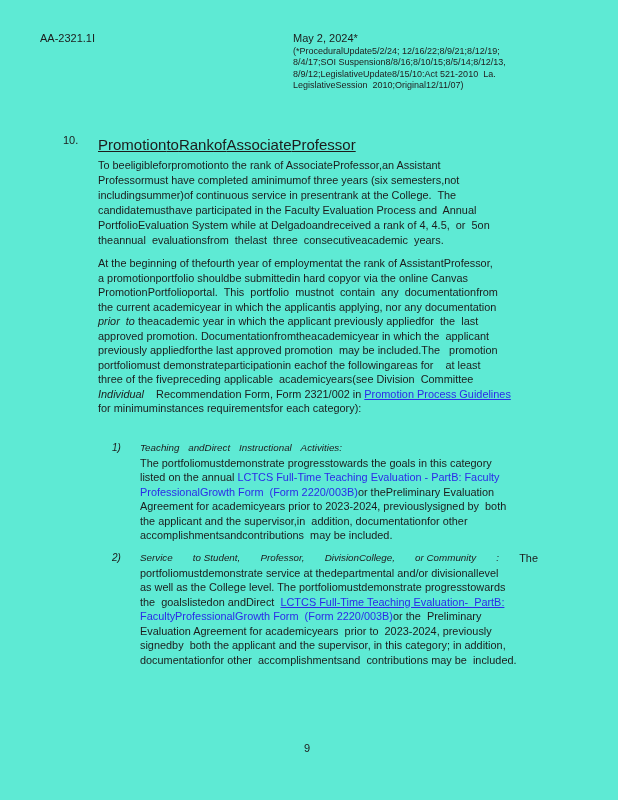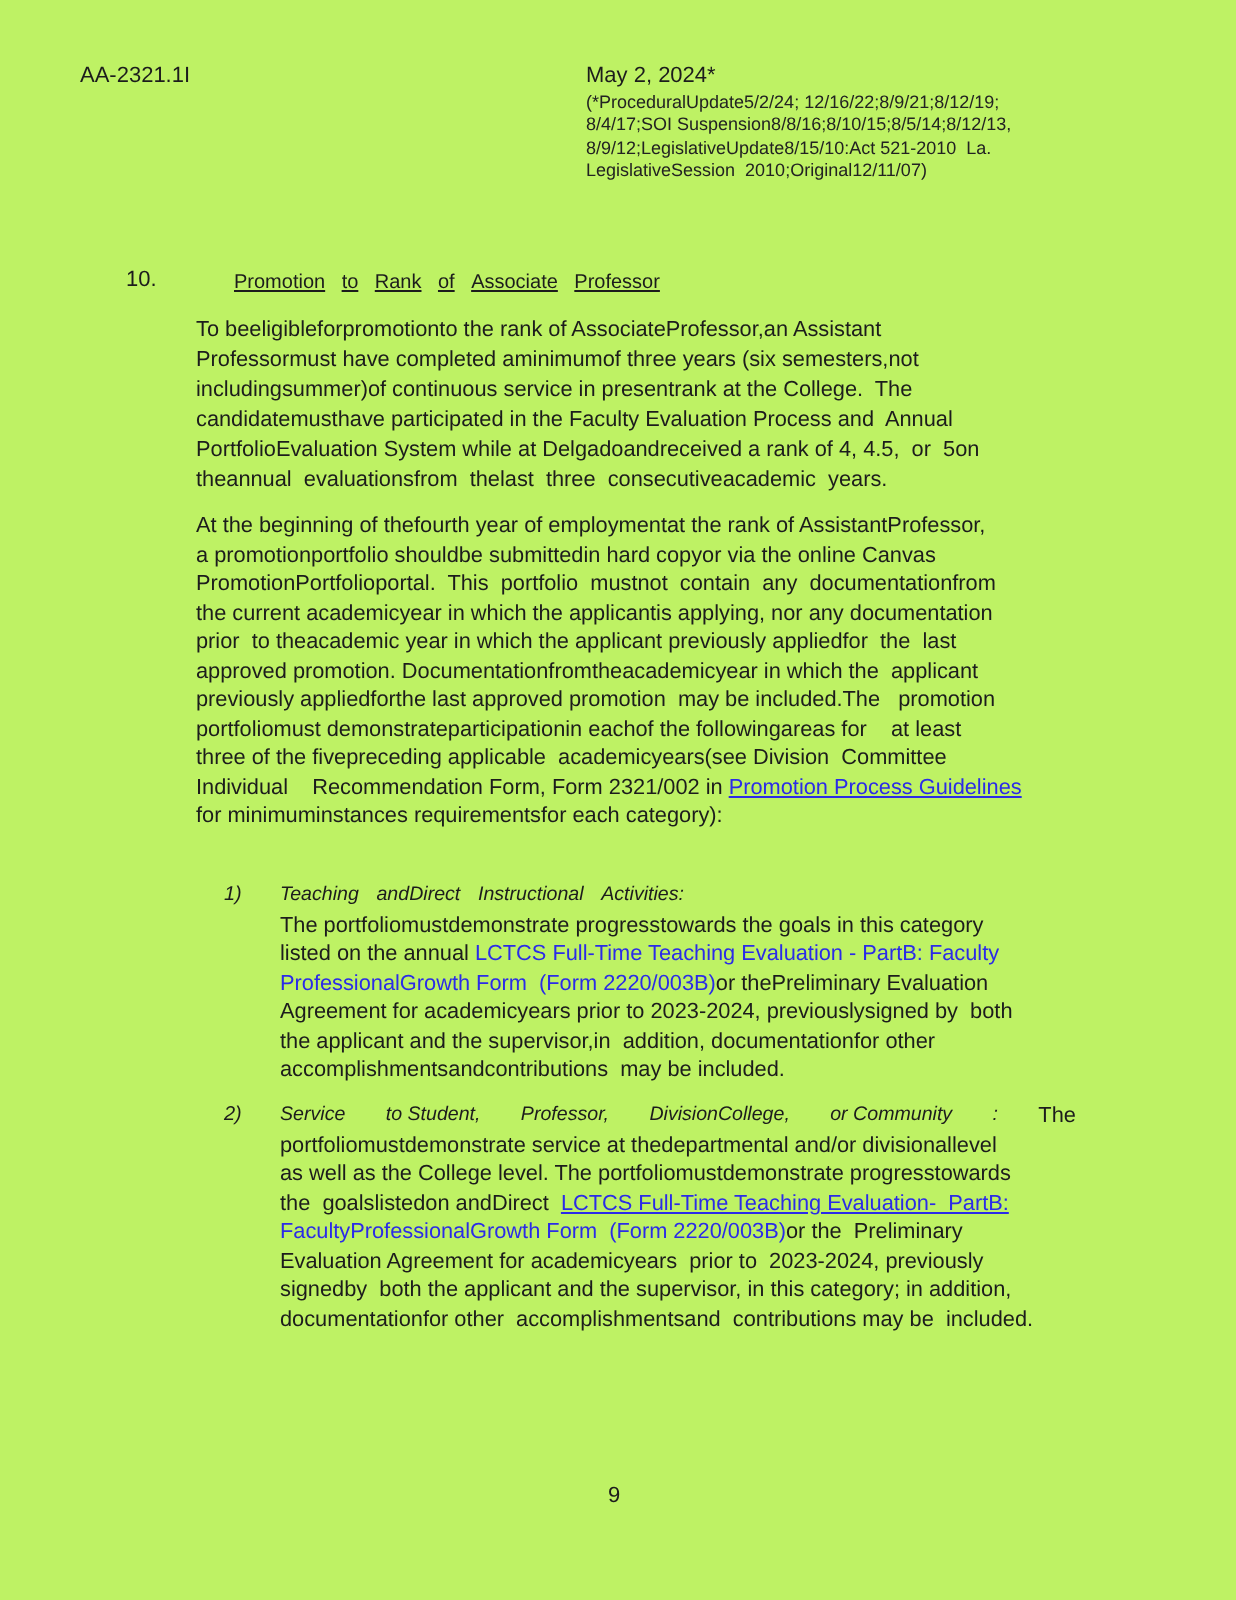--- a/index.html
+++ b/index.html
@@ -1,33 +1,33 @@
 <!DOCTYPE html>
 <html><head>
 <meta charset="utf-8">
 <style>
   html,body{margin:0;padding:0;background:#ffffff;}
   .page{
-    position:relative;width:618px;height:800px;background:#bef264;overflow:hidden;
+    position:relative;width:618px;height:800px;background:#5eead4;overflow:hidden;
     color:#1c1c1c;font-family:"Liberation Sans",sans-serif;
   }
   .ln{white-space:pre;font-size:10.9px;height:14.5px;line-height:14.5px;}
   .p1 .ln{height:15px;line-height:15px;}
-  .it{}
+  .it{font-style:italic;}
   .blue{color:#2b2be8;text-decoration:none;}
   .bu{color:#2b2be8;text-decoration:underline;}
   
   .doc-id{position:absolute;left:40px;top:32px;font-size:11px;}
   .date-block{position:absolute;left:293px;top:31px;}
   .date{font-size:11px;height:15px;line-height:15px;}
   .rev{font-size:9px;line-height:11.4px;white-space:pre;color:#222;}
   
-  .sec-head{position:absolute;left:63px;top:134px;display:flex;gap:19px;}
+  .sec-head{position:absolute;left:63px;top:134px;display:flex;}
   .sec-num{font-size:11px;width:35px;}
-  .sec-title{display:flex;justify-content:space-between;width:213px;font-size:10px;padding-top:2px;}
+  .sec-title{display:flex;justify-content:space-between;width:213px;font-size:15px;padding-top:2px;}
   .sec-title .w{text-decoration:underline;}
   
   .p1{position:absolute;left:98px;top:158px;}
   .p2{position:absolute;left:98px;top:256px;}
   
   .item{position:absolute;display:flex;}
   .item-1{left:112px;top:441px;}
   .item-2{left:112px;top:551px;}
   .item-num{font-size:10px;font-style:italic;width:28px;height:14.5px;line-height:14.5px;}
   .item-head{display:flex;justify-content:space-between;font-style:italic;font-size:9.8px;height:14.5px;line-height:14.5px;white-space:pre;}

